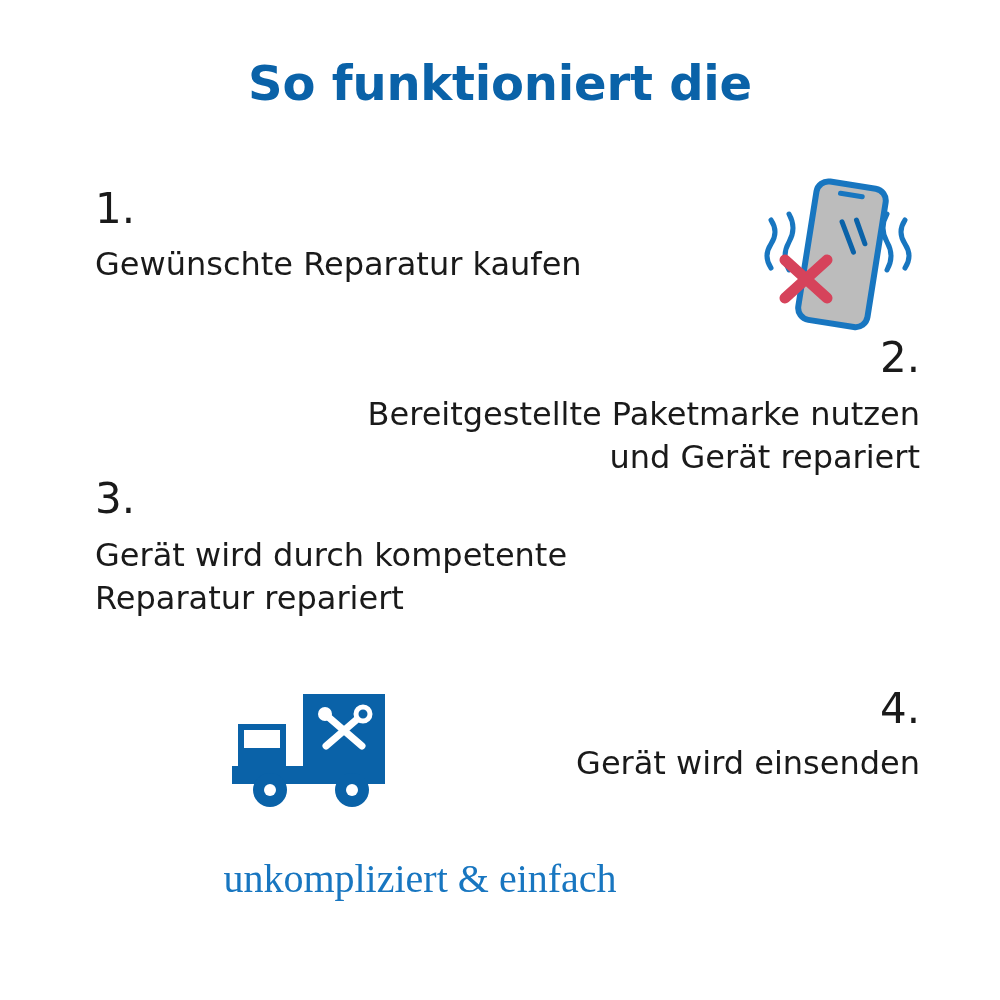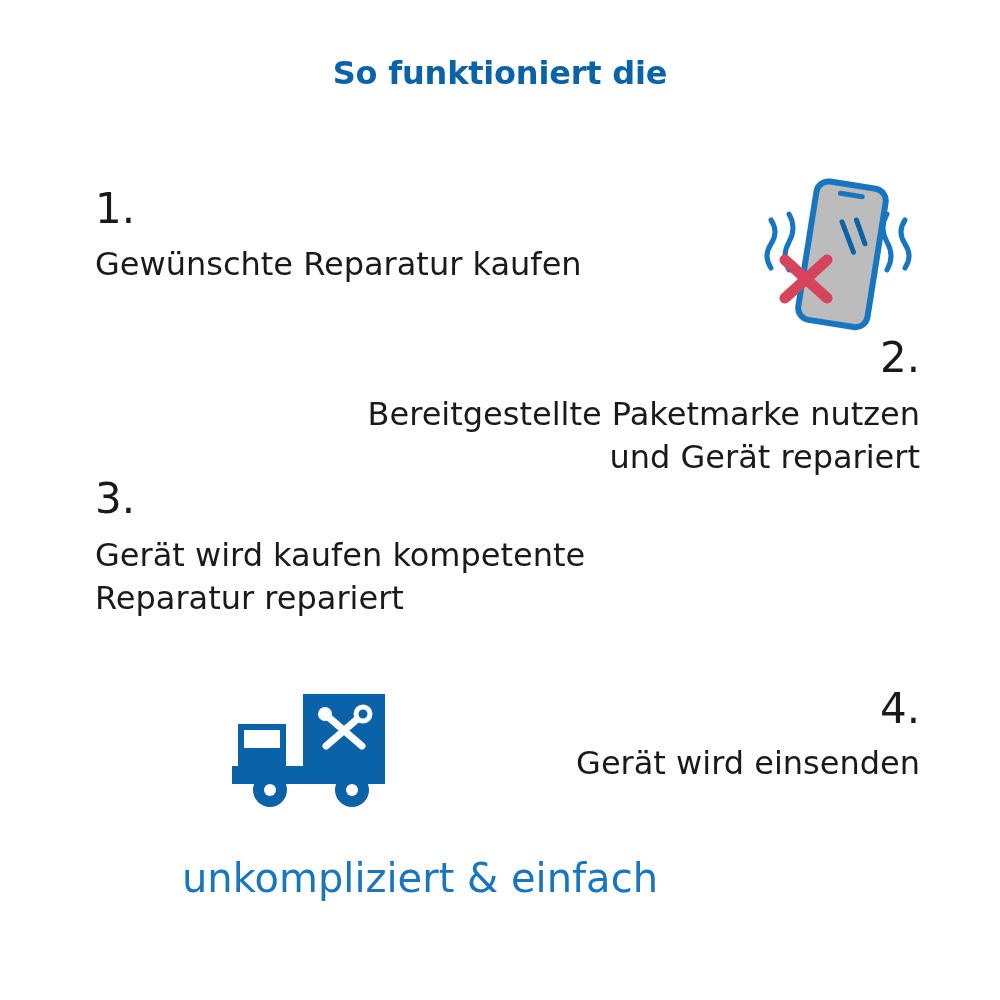--- a/index.html
+++ b/index.html
@@ -24,21 +24,21 @@
 
   
   .title {
     position: absolute;
     left: 0;
     top: 52px;
     width: 1000px;
     text-align: center;
     color: #0a62a8;
     font-weight: bold;
-    font-size: 32px;
+    font-size: 48px;
     line-height: 1.32;
     letter-spacing: -0.2px;
   }
   .title .line {
     display: block;
   }
 
   
   .step-num {
     position: absolute;
@@ -76,20 +76,21 @@
 
   
   .tagline {
     position: absolute;
     left: 0;
     top: 855px;
     width: 840px;
     text-align: center;
     color: #1876c0;
     font-size: 40px;
+    font-family: Liberation Serif, serif;
   }
 
   
   .icon-phone {
     position: absolute;
     left: 745px;
     top: 172px;
     width: 185px;
     height: 175px;
   }
@@ -146,21 +147,21 @@
   </div>
 
   <div class="step-num" id="num-2">2.</div>
   <div class="step-text align-right" id="txt-2">
     <span class="line">Bereitgestellte Paketmarke nutzen</span>
     <span class="line">und Gerät repariert</span>
   </div>
 
   <div class="step-num align-left" id="num-3">3.</div>
   <div class="step-text align-left" id="txt-3">
-    <span class="line">Gerät wird kaufen kompetente</span>
+    <span class="line">Gerät wird durch kompetente</span>
     <span class="line">Reparatur repariert</span>
   </div>
 
   <div class="icon-truck">
     <svg viewBox="0 0 170 130" width="170" height="130" xmlns="http://www.w3.org/2000/svg">
 
       <rect x="75" y="4" width="82" height="72" fill="#0a62a8"></rect>
 
       <g stroke="#ffffff" stroke-width="7" stroke-linecap="round" fill="none">
         <line x1="98" y1="25" x2="134" y2="56"></line>

